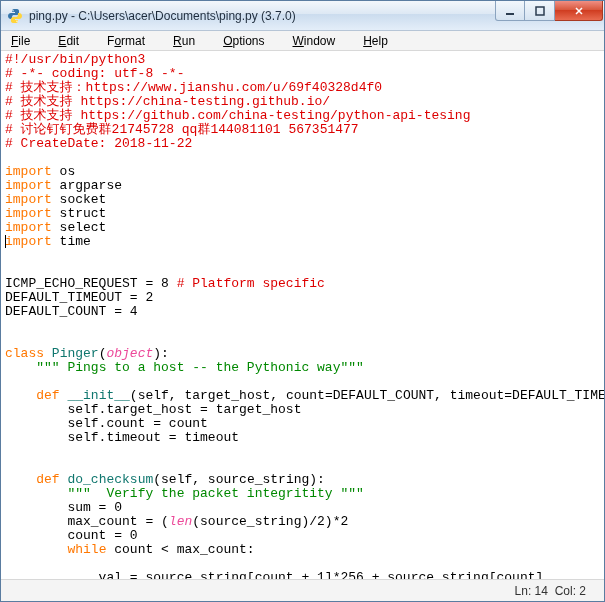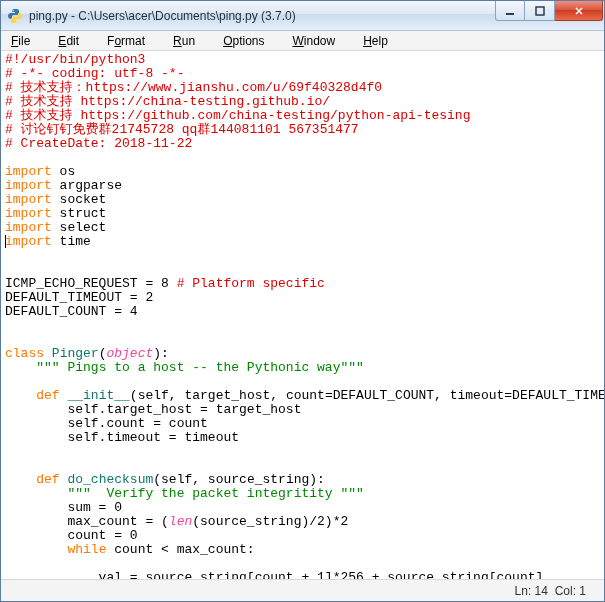--- a/index.html
+++ b/index.html
@@ -60,15 +60,15 @@
     <div class="menuitem"><span id="m-edit"><u>E</u>dit</span></div>
     <div class="menuitem"><span id="m-format">F<u>o</u>rmat</span></div>
     <div class="menuitem"><span id="m-run"><u>R</u>un</span></div>
     <div class="menuitem"><span id="m-options"><u>O</u>ptions</span></div>
     <div class="menuitem"><span id="m-window"><u>W</u>indow</span></div>
     <div class="menuitem"><span id="m-help"><u>H</u>elp</span></div>
   </div>
   <div class="editor" id="editor"><div><span class="t-red">#!/usr/bin/python3</span></div><div><span class="t-red"># -*- coding: utf-8 -*-</span></div><div><span class="t-red"># 技术支持：https://www.jianshu.com/u/69f40328d4f0</span></div><div><span class="t-red"># 技术支持 https://china-testing.github.io/</span></div><div><span class="t-red"># 技术支持 https://github.com/china-testing/python-api-tesing</span></div><div><span class="t-red"># 讨论钉钉免费群21745728 qq群144081101 567351477</span></div><div><span class="t-red"># CreateDate: 2018-11-22</span></div><div>&nbsp;</div><div><span class="t-orange">import</span><span class=""> os</span></div><div><span class="t-orange">import</span><span class=""> argparse</span></div><div><span class="t-orange">import</span><span class=""> socket</span></div><div><span class="t-orange">import</span><span class=""> struct</span></div><div><span class="t-orange">import</span><span class=""> select</span></div><div><span class="cursor" style="left:4px;"></span><span class="t-orange">import</span><span class=""> time</span></div><div>&nbsp;</div><div>&nbsp;</div><div><span class="">ICMP_ECHO_REQUEST = 8 </span><span class="t-red"># Platform specific</span></div><div><span class="">DEFAULT_TIMEOUT = 2</span></div><div><span class="">DEFAULT_COUNT = 4</span></div><div>&nbsp;</div><div>&nbsp;</div><div><span class="t-orange">class</span><span class=""> </span><span class="t-blue">Pinger</span><span class="">(</span><span class="t-purple">object</span><span class="">):</span></div><div><span class="">    </span><span class="t-green">""" Pings to a host -- the Pythonic way"""</span></div><div>&nbsp;</div><div><span class="">    </span><span class="t-orange">def</span><span class=""> </span><span class="t-blue">__init__</span><span class="">(self, target_host, count=DEFAULT_COUNT, timeout=DEFAULT_TIMEOUT</span></div><div><span class="">        self.target_host = target_host</span></div><div><span class="">        self.count = count</span></div><div><span class="">        self.timeout = timeout</span></div><div>&nbsp;</div><div>&nbsp;</div><div><span class="">    </span><span class="t-orange">def</span><span class=""> </span><span class="t-blue">do_checksum</span><span class="">(self, source_string):</span></div><div><span class="">        </span><span class="t-green">"""  Verify the packet integritity """</span></div><div><span class="">        sum = 0</span></div><div><span class="">        max_count = (</span><span class="t-purple">len</span><span class="">(source_string)/2)*2</span></div><div><span class="">        count = 0</span></div><div><span class="">        </span><span class="t-orange">while</span><span class=""> count &lt; max_count:</span></div><div>&nbsp;</div><div><span class="">            val = source_string[count + 1]*256 + source_string[count]</span></div></div>
   <div class="statusbar">
     <span>Ln: 14</span>&nbsp;&nbsp;
-    <span>Col: 1</span>
+    <span>Col: 2</span>
   </div>
 </div>
 
 </body></html>

